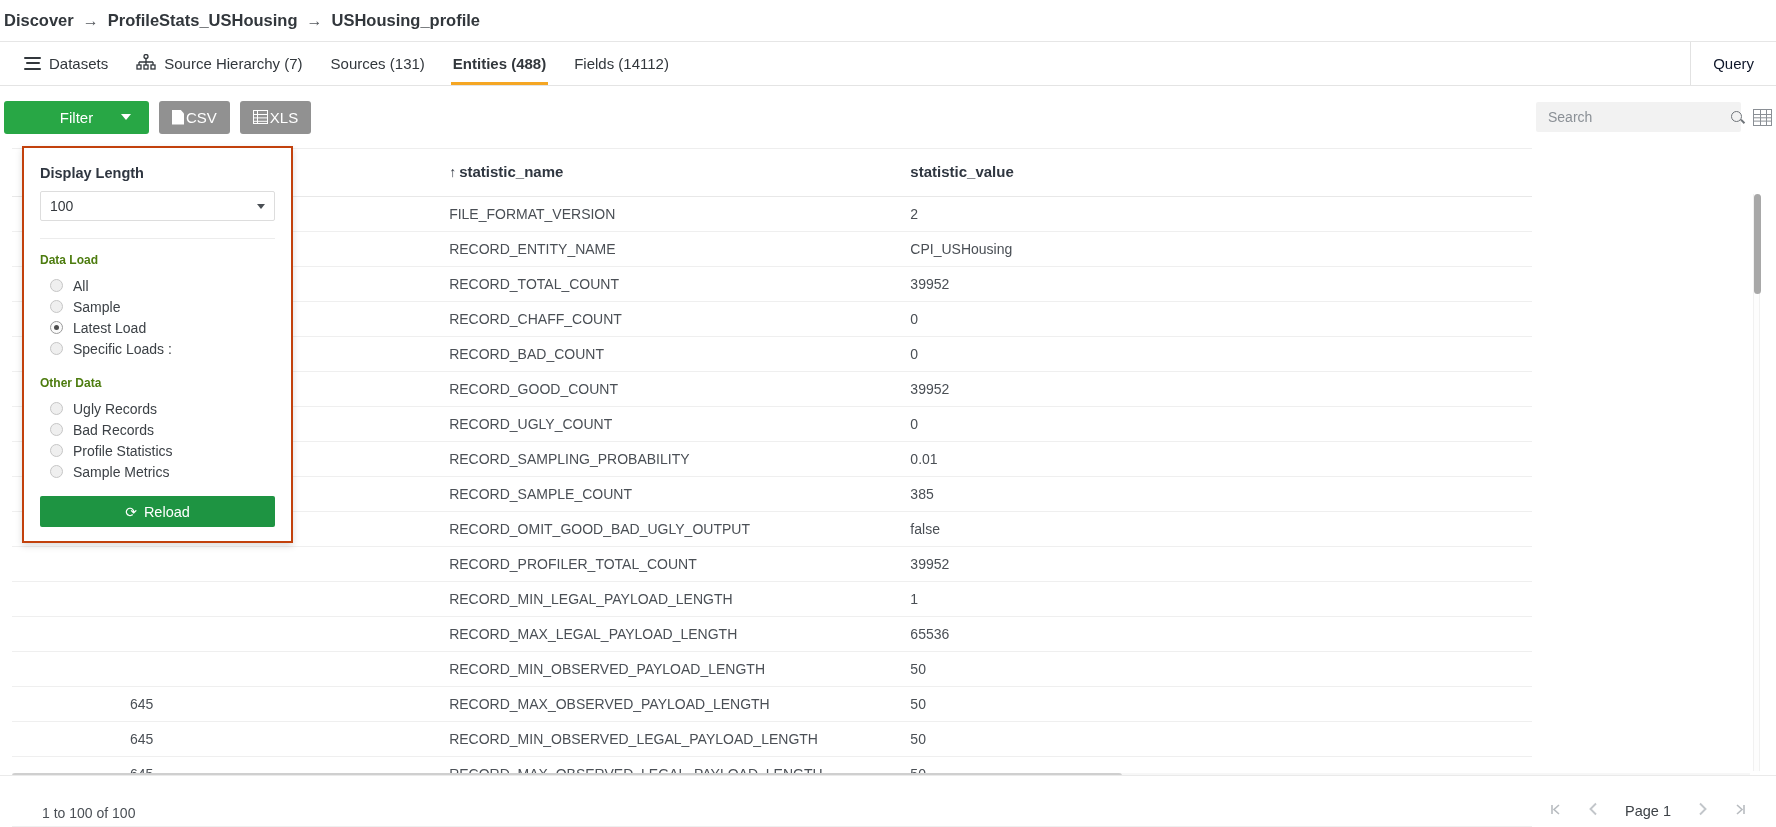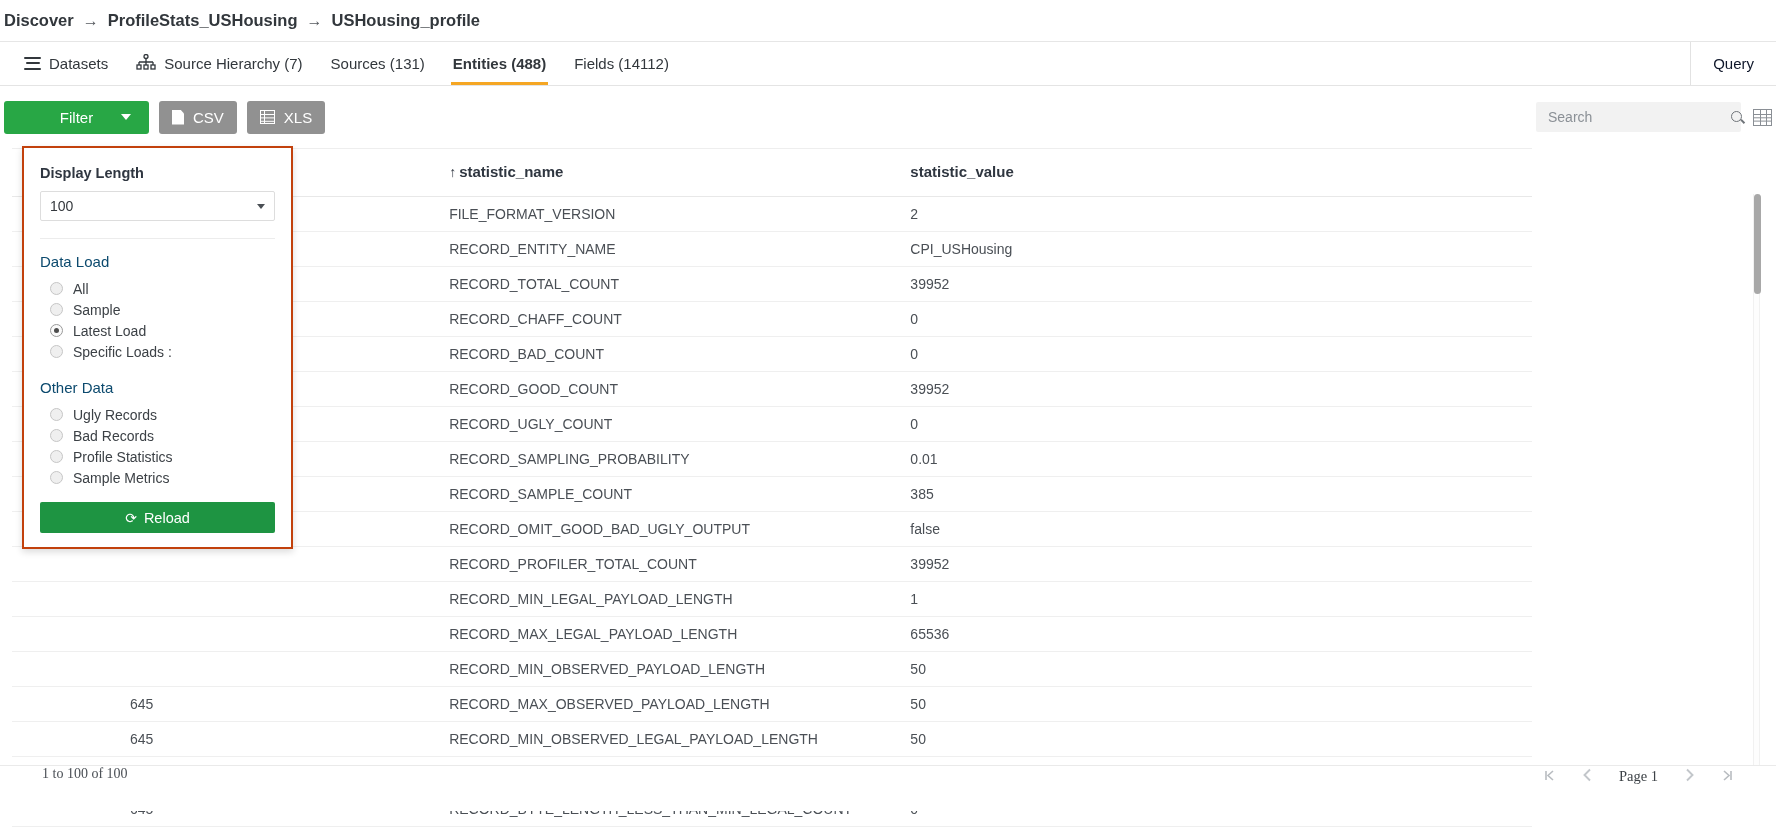--- a/index.html
+++ b/index.html
@@ -92,21 +92,21 @@
     width: 0; height: 0;
     border-left: 5.5px solid transparent;
     border-right: 5.5px solid transparent;
     border-top: 6px solid #fff;
   }
   .btn-grey {
     height: 33px;
     background: #919191; color: #fff;
     border: none; border-radius: 3px;
     font-size: 15px;
-    display: flex; align-items: center; gap: 9px;
+    display: flex; align-items: center; gap: 2px;
     padding: 0 13px;
     margin-left: 10px;
     cursor: pointer;
   }
   .ico-file {
     width: 12px; height: 15px; background: #fff;
     position: relative; display: inline-block;
     clip-path: polygon(0 0, 70% 0, 100% 26%, 100% 100%, 0 100%);
   }
   .ico-grid {
@@ -212,30 +212,29 @@
     position: absolute; left: 0; right: 14px; bottom: 0; height: 6px;
     background: #f7f7f7;
   }
   .hscroll .thumb {
     position: absolute; left: 0; top: 0; height: 6px; width: 1110px;
     background: #cfcfcf; border-radius: 3px;
   }
 
   
   .footer {
-    position: absolute; left: 0; right: 0; bottom: 16px; height: 46px;
-    display: flex; align-items: flex-start;
+    position: absolute; left: 0; right: 0; bottom: 6px; height: 46px;
+    display: flex; align-items: flex-end;
     border-top: 1px solid #eaeaea;
     background: #fff;
-    font-family: Liberation Serif, serif;
   }
   .footer-info { font-size: 14px; color: #4a4f55; padding-left: 42px; }
   .pager {
     margin-left: auto; display: flex; align-items: center;
-    gap: 26px; padding-right: 42px;
+    gap: 26px; padding-right: 29px;
     font-size: 14px; color: #62676d;
   }
   .pager .pg-icon { color: #b8bcc0; font-size: 16px; cursor: pointer; }
   .pager .pg-arrow { color: #c2c6ca; font-size: 18px; cursor: pointer; }
   .pager .pg-label { color: #3d4247; font-size: 14.5px; }
 
   
   .filter-panel {
     position: absolute;
     left: 22px; top: 146px;
@@ -261,21 +260,21 @@
   }
   .fp-select .caret-sm {
     position: absolute; right: 9px;
     width: 0; height: 0;
     border-left: 4.5px solid transparent;
     border-right: 4.5px solid transparent;
     border-top: 5.5px solid #4a4f55;
   }
   .fp-hr { border: none; border-top: 1px solid #ececec; margin: 17px 0 14px 0; }
   .fp-group-title {
-    font-size: 15px; font-weight: normal; color: #0c4a6e; margin-bottom: 8px;
+    font-size: 12px; font-weight: bold; color: #4d7c0f; margin-bottom: 8px;
   }
   .radio-row {
     display: flex; align-items: center; gap: 10px;
     padding: 2.5px 0 2.5px 10px;
     font-size: 14px; color: #3c4146;
     cursor: pointer;
   }
   .radio {
     width: 13px; height: 13px; border-radius: 50%;
     border: 1px solid #c6c6c6; background: #efefef;

